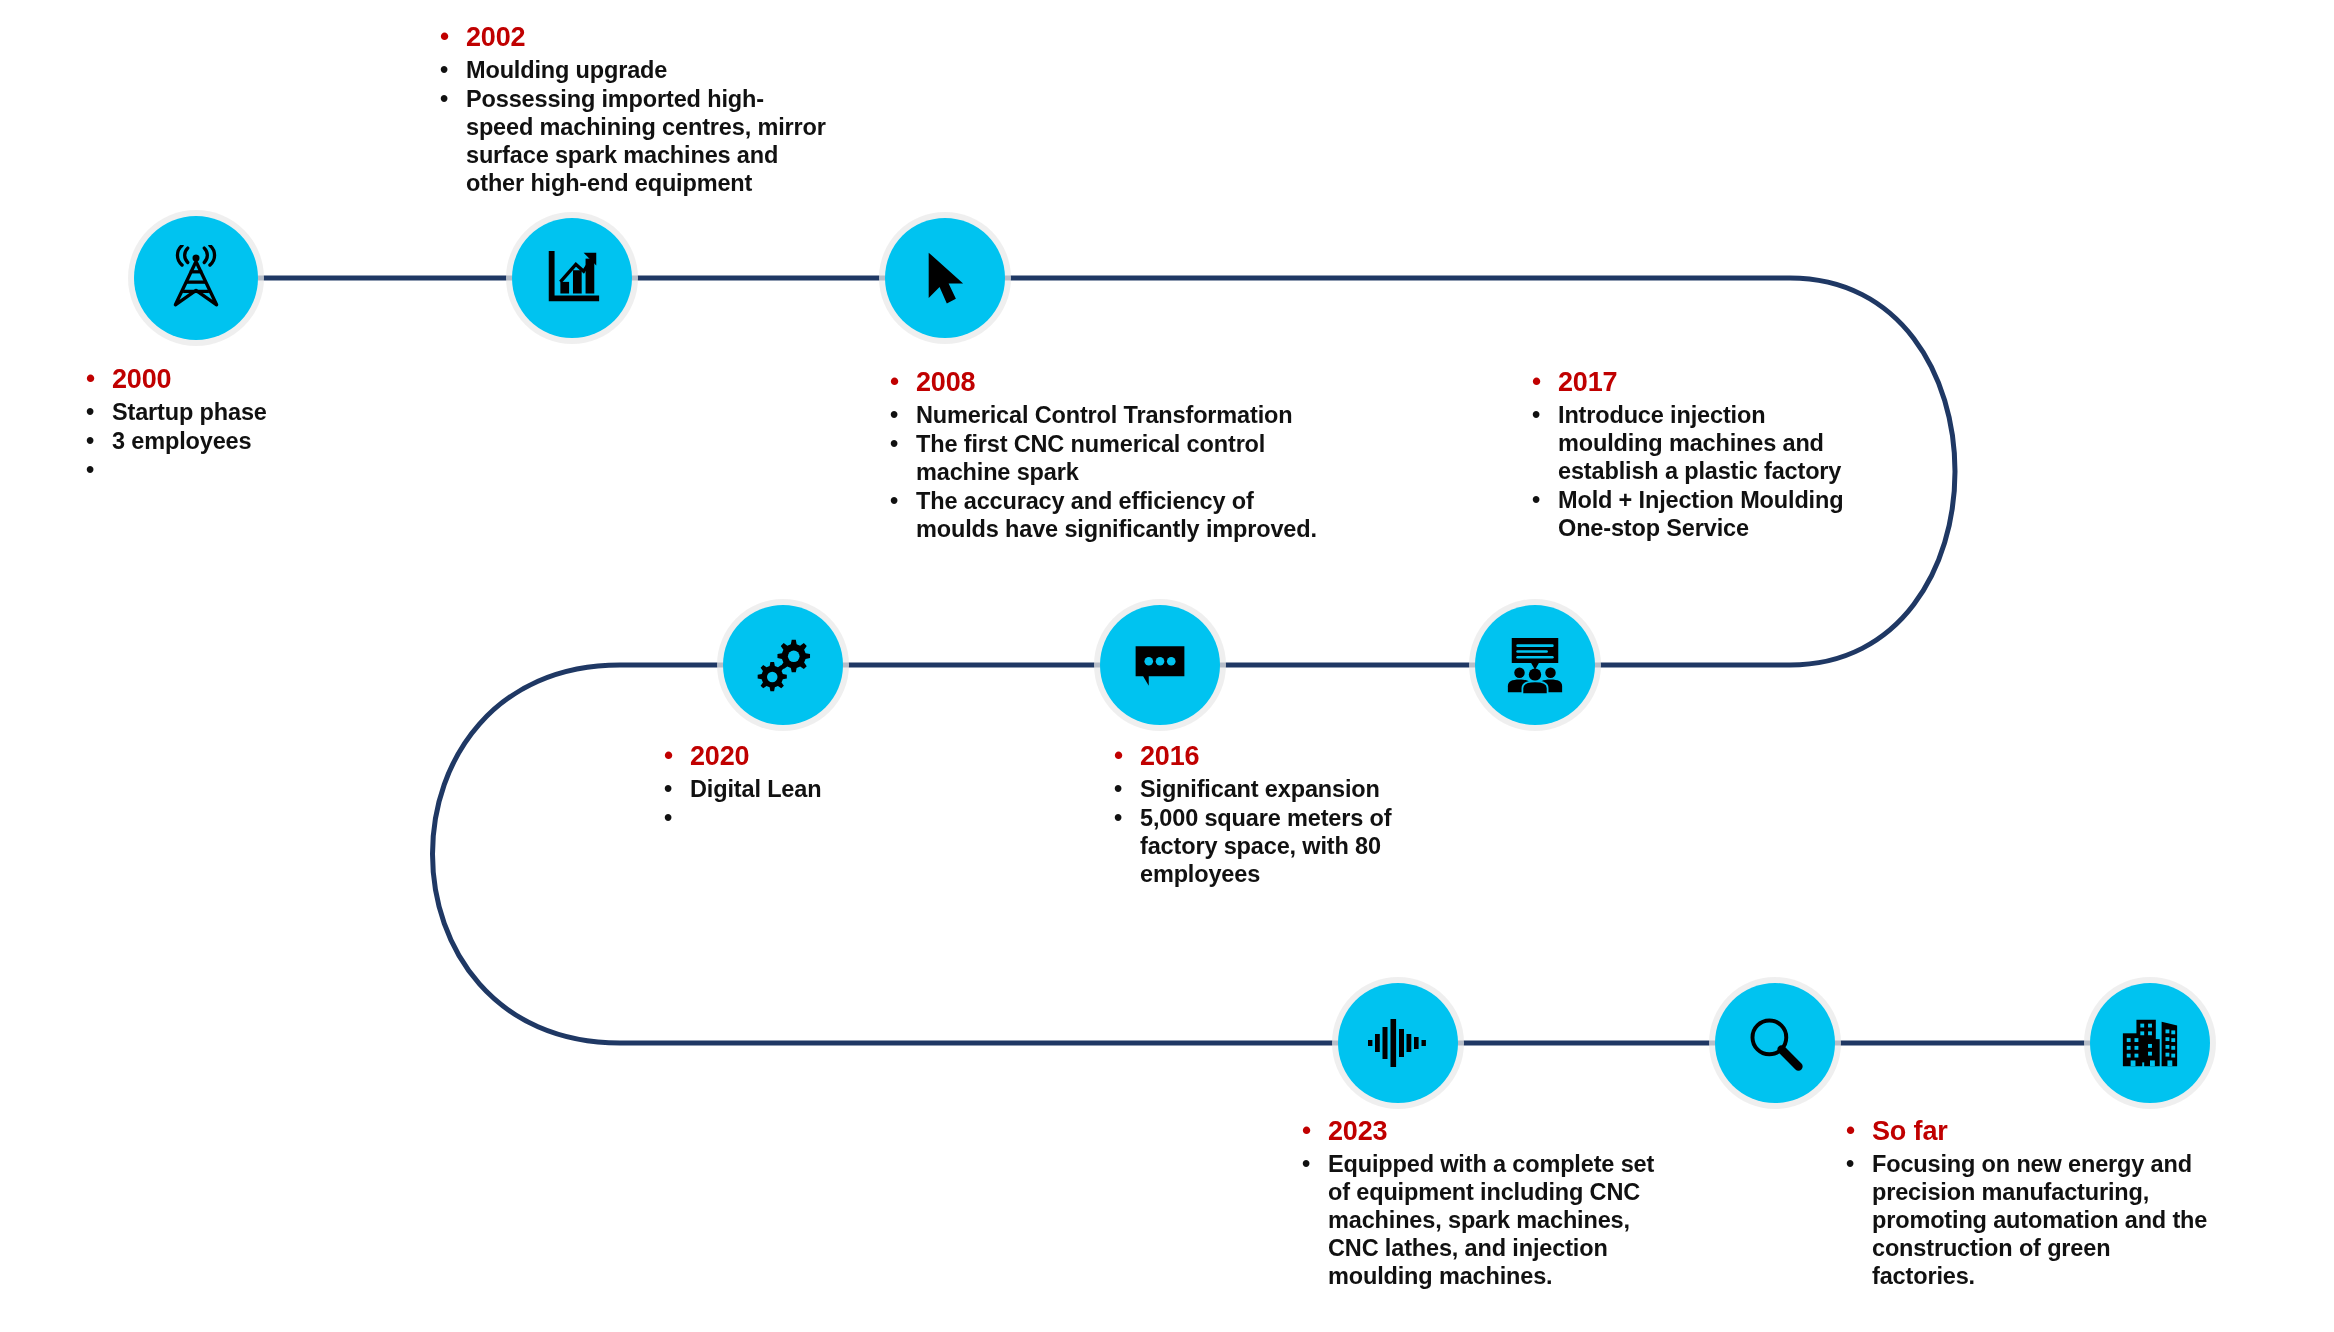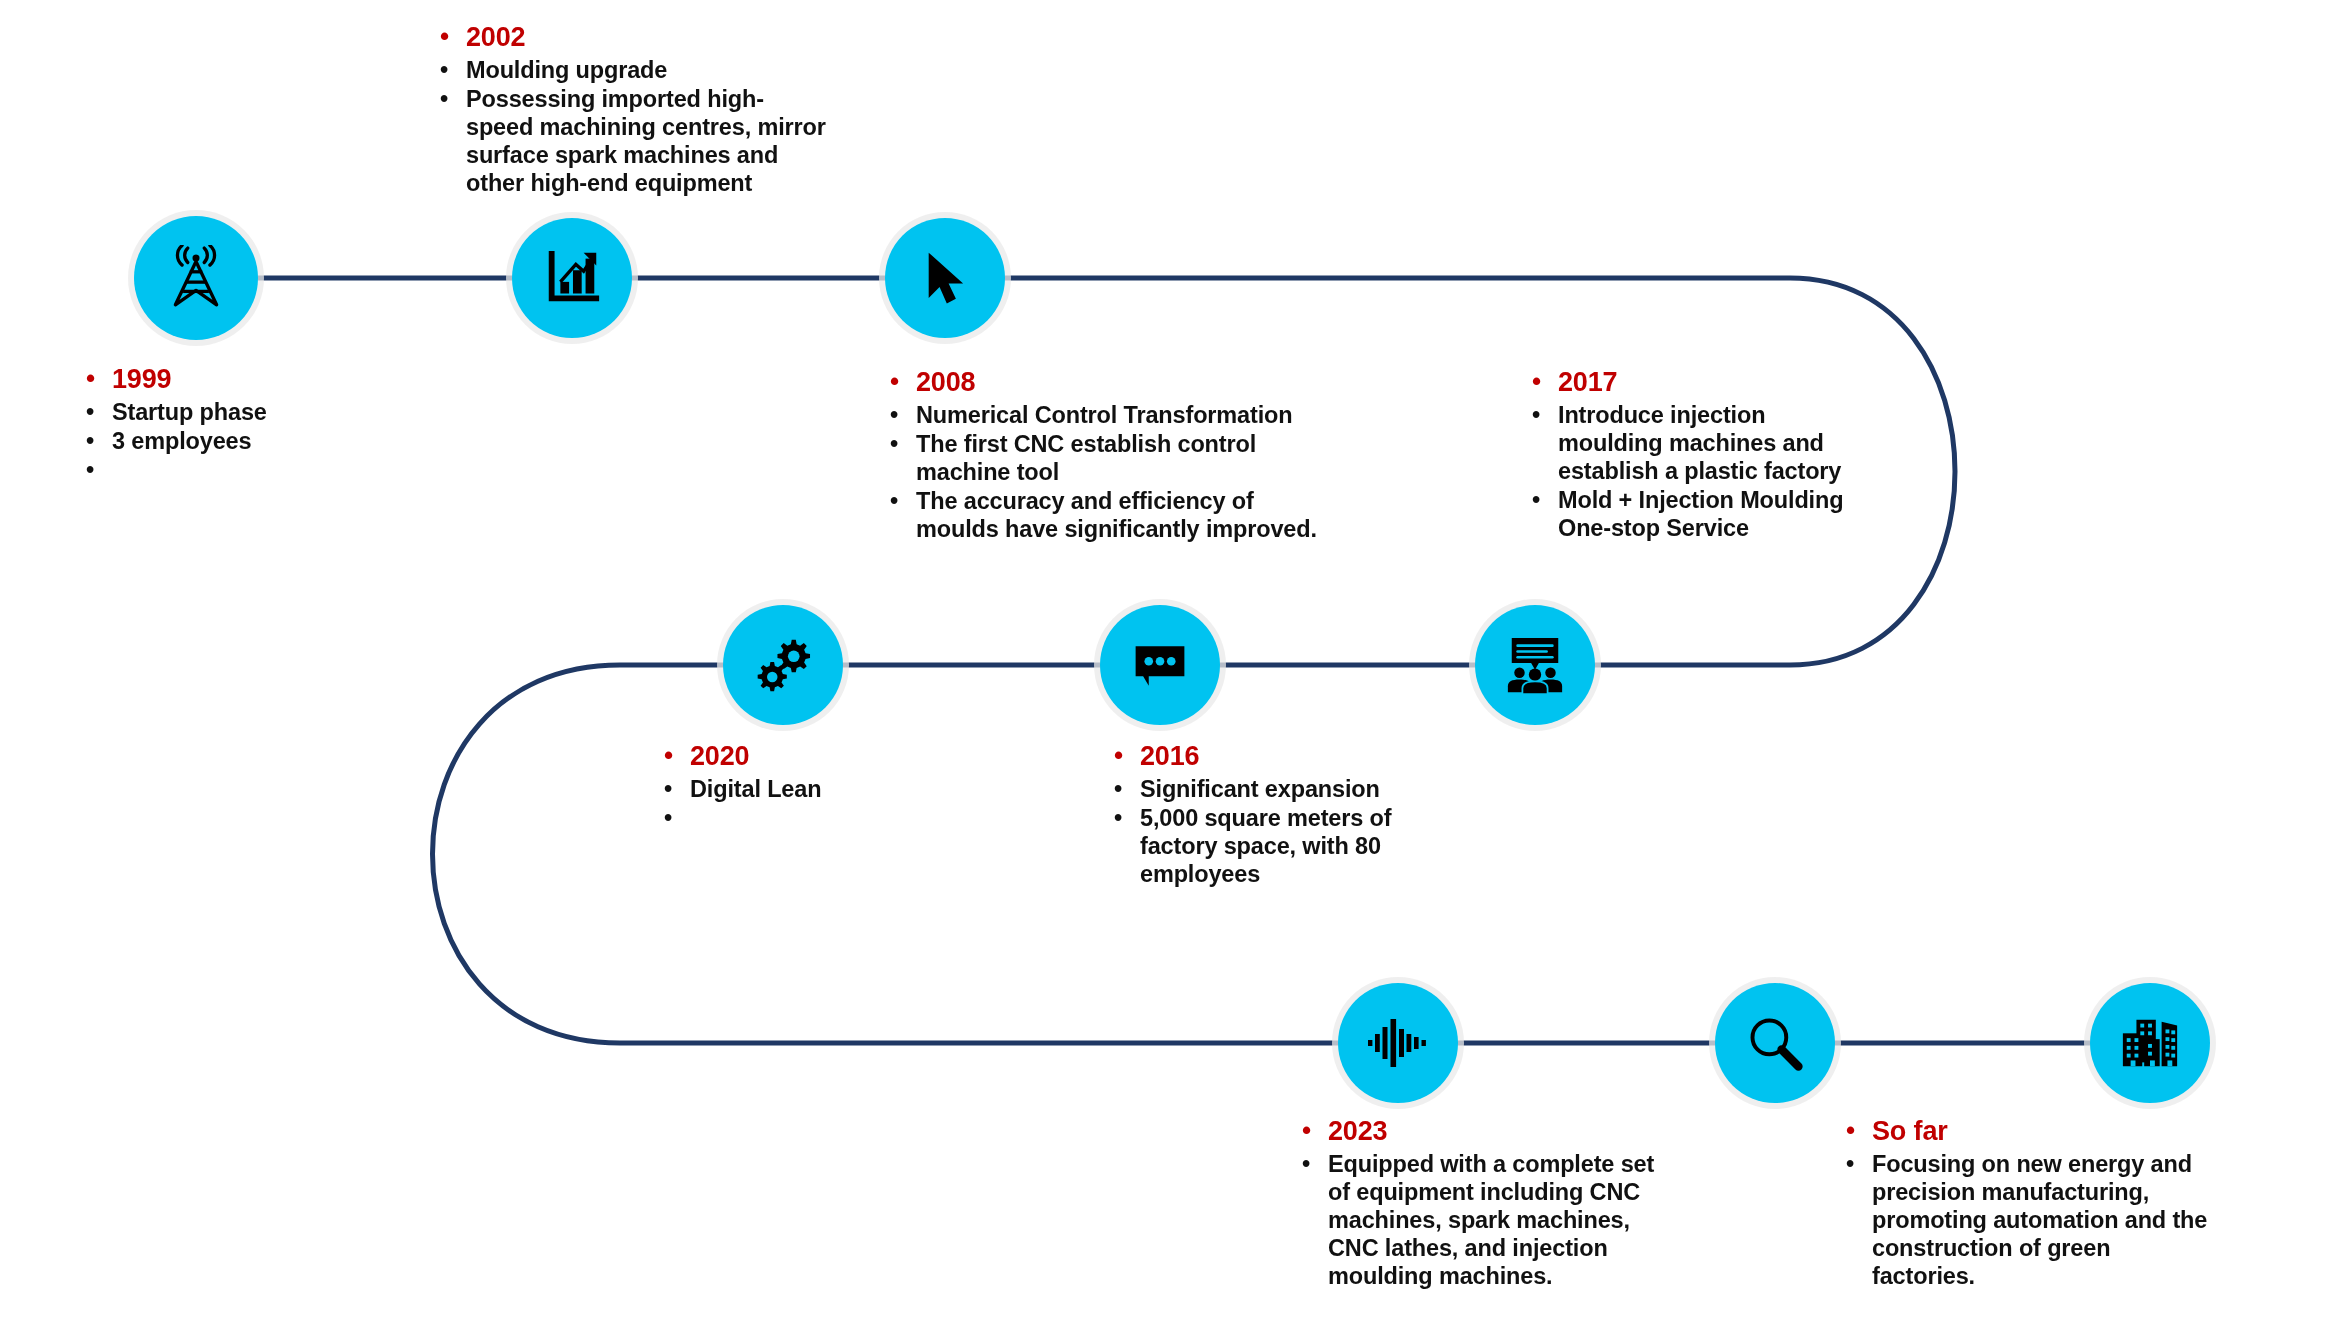--- a/index.html
+++ b/index.html
@@ -211,21 +211,21 @@
           <rect x="50" y="50" width="5" height="6"></rect>
         </g>
       </svg>
     </span>
   </div>
 
   <div class="block" style="left:82px;top:363px;width:330px;">
     <ul class="bullets">
       <li class="year">
         <span class="bul">•</span>
-        <span>1999</span>
+        <span>2000</span>
       </li>
       <li>
         <span class="bul">•</span>
         <span>Startup phase</span>
       </li>
       <li>
         <span class="bul">•</span>
         <span>3 employees</span>
       </li>
       <li>
@@ -256,21 +256,21 @@
       <li class="year">
         <span class="bul">•</span>
         <span>2008</span>
       </li>
       <li>
         <span class="bul">•</span>
         <span>Numerical Control Transformation</span>
       </li>
       <li>
         <span class="bul">•</span>
-        <span>The first CNC establish control machine tool</span>
+        <span>The first CNC numerical control machine spark</span>
       </li>
       <li>
         <span class="bul">•</span>
         <span>The accuracy and efficiency of moulds have significantly improved.</span>
       </li>
     </ul>
   </div>
 
   <div class="block" style="left:1528px;top:366px;width:348px;">
     <ul class="bullets">

